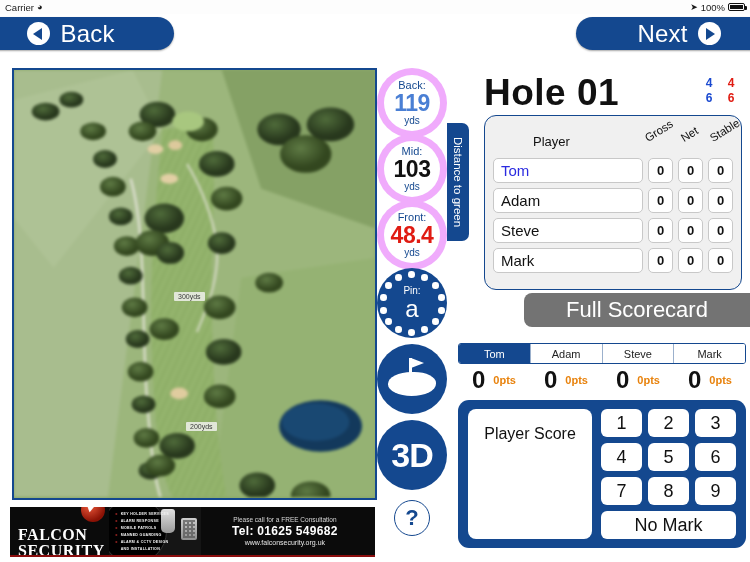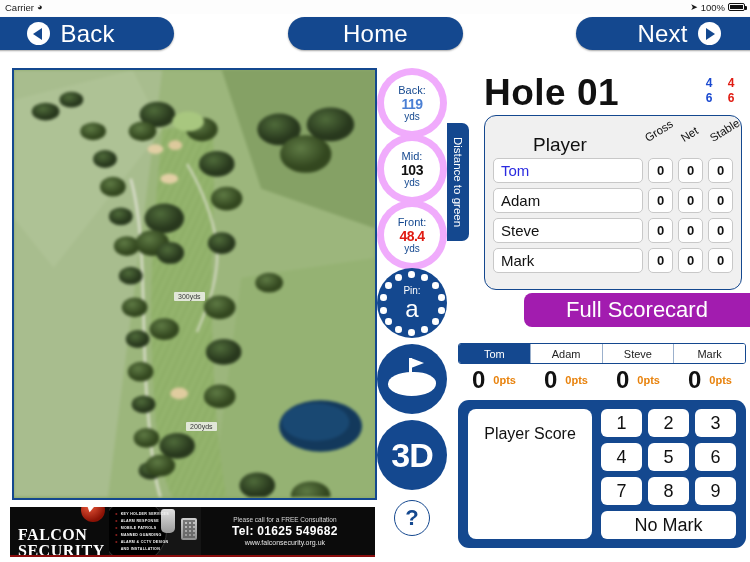--- a/index.html
+++ b/index.html
@@ -71,21 +71,21 @@
     background: #f0abfc; display: flex; flex-direction: column;
     align-items: center; justify-content: center; color: #14488f;
     margin-bottom: -4px;
   }
   .dbubble .inner {
     width: 56px; height: 56px; border-radius: 50%; background: #fff;
     display: flex; flex-direction: column; align-items: center; justify-content: center;
     line-height: 1;
   }
   .dlabel { font-size: 11px; color: #14488f; }
-  .dval { font-size: 14px; font-weight: 600; letter-spacing: -.5px; margin: 1px 0; }
+  .dval { font-size: 23px; font-weight: 600; letter-spacing: -.5px; margin: 1px 0; }
   .dunit { font-size: 10px; color: #14488f; }
   .v-back .dval { color: #4a7fd4; }
   .v-mid .dval { color: #111; }
   .v-front .dval { color: #e01b12; }
 
   .dist-tab {
     position: absolute; left: 447px; top: 123px; width: 22px; height: 118px;
     background: #14488f; border-radius: 0 7px 7px 0;
   }
   .dist-tab span {
@@ -142,21 +142,21 @@
   }
   .pg-blue { color: #1a49d0; }
   .pg-red { color: #e01b12; }
 
   .card {
     position: absolute; left: 484px; top: 115px; width: 258px; height: 175px;
     background: #f0f0f0; border: 1.5px solid #14488f; border-radius: 12px;
     padding: 6px 8px 6px 8px;
   }
   .card-head { position: relative; height: 36px; }
-  .ch-player { position: absolute; left: 40px; top: 12px; font-size: 19px; color: #111; }
+  .ch-player { position: absolute; left: 40px; top: 12px; font-size: 13px; color: #111; }
   .ch-rot { position: absolute; top: 10px; font-size: 11.5px; color: #111;
     transform: rotate(-32deg); transform-origin: left bottom; }
   .ch-gross { left: 156px; }
   .ch-net   { left: 192px; }
   .ch-stable{ left: 221px; }
 
   .row { display: flex; align-items: center; gap: 5px; margin-bottom: 5px; }
   .name-cell {
     flex: 1; height: 25px; background: #fff; border: 1px solid #c8c8c8;
     border-radius: 5px; display: flex; align-items: center; padding-left: 7px;
@@ -164,21 +164,21 @@
   }
   .name-cell.active { color: #2a2ae0; }
   .num-cell {
     width: 25px; height: 25px; background: #fff; border: 1px solid #c8c8c8;
     border-radius: 5px; display: flex; align-items: center; justify-content: center;
     font-size: 13px; font-weight: 700; color: #111;
   }
 
   .fullcard {
     position: absolute; left: 524px; top: 293px; width: 226px; height: 34px;
-    background: #a21caf; color: #fff; border-radius: 8px 0 0 8px;
+    background: #737373; color: #fff; border-radius: 8px 0 0 8px;
     display: flex; align-items: center; justify-content: center; font-size: 22px;
   }
 
   
   .ptabs { position: absolute; left: 458px; top: 343px; width: 288px; height: 21px; display: flex;
            border: 1px solid #14488f; border-radius: 3px; overflow: hidden; }
   .ptab { flex: 1; display: flex; align-items: center; justify-content: center;
           font-size: 11px; color: #222; background: #fff; border-right: 1px solid #9bb0cc; }
   .ptab:last-child { border-right: none; }
   .ptab.sel { background: #14488f; color: #fff; }
@@ -261,23 +261,20 @@
     </div>
   </div>
 
   <div class="topnav">
     <div class="navbtn back">
       <span class="circ-arrow left">
           <span></span>
         </span>
       <span>Back</span>
     </div>
-    <div class="navbtn home">
-      <span>Home</span>
-    </div>
     <div class="navbtn next">
       <span>Next</span>
       <span class="circ-arrow right">
           <span></span>
         </span>
     </div>
   </div>
 
   <div class="map-wrap">
     <svg class="map-canvas" viewBox="0 0 365 432" preserveAspectRatio="none">

